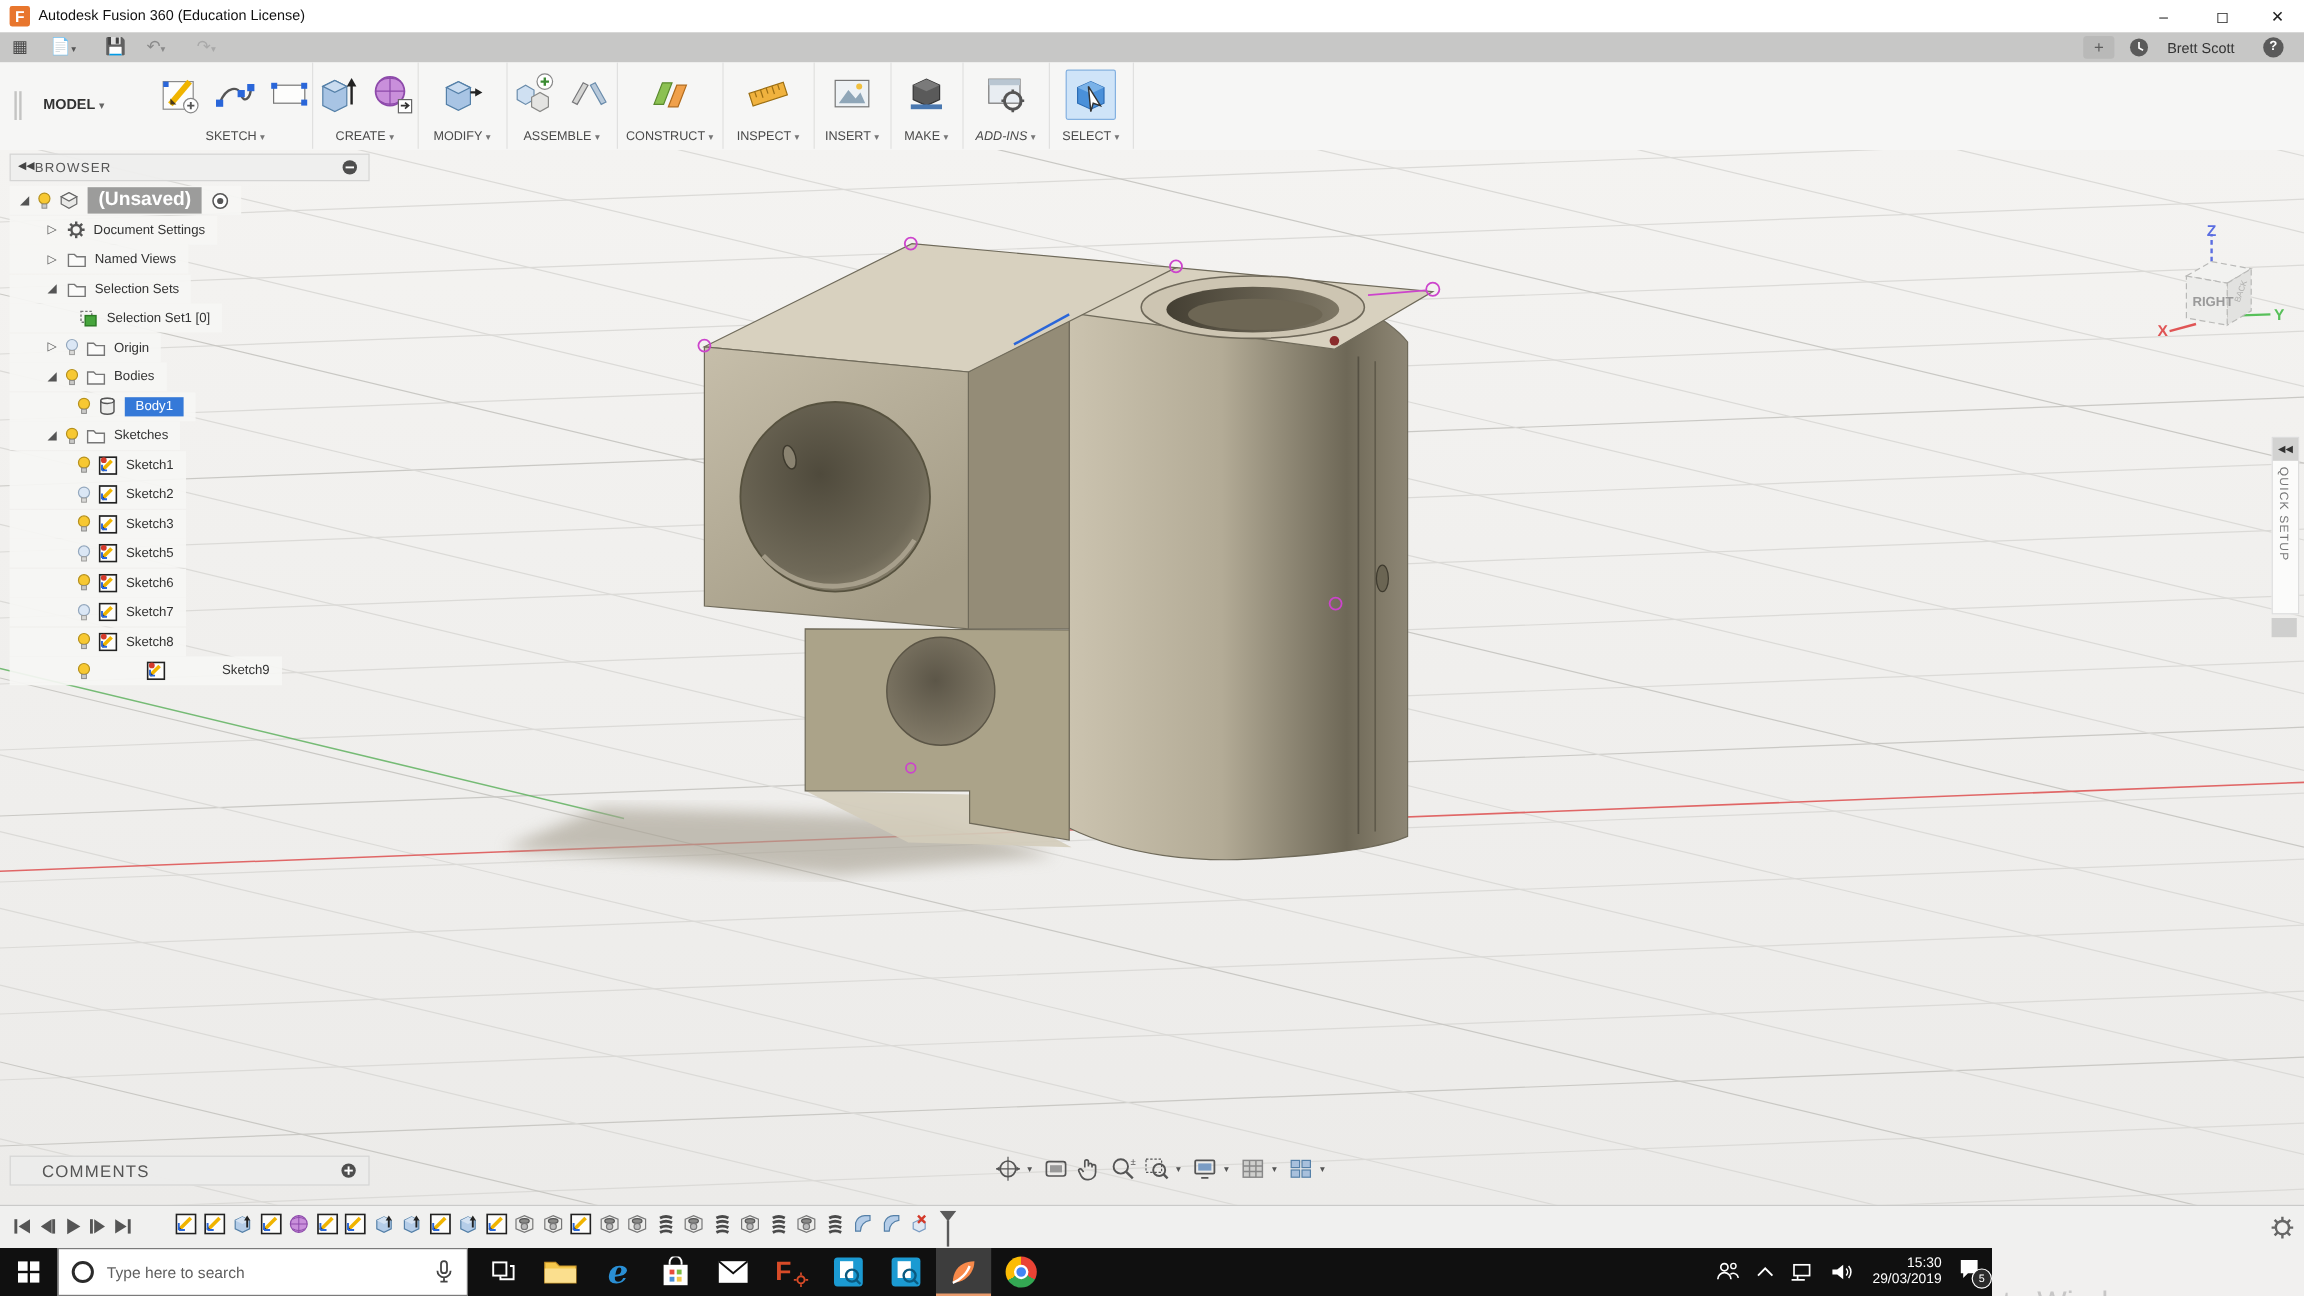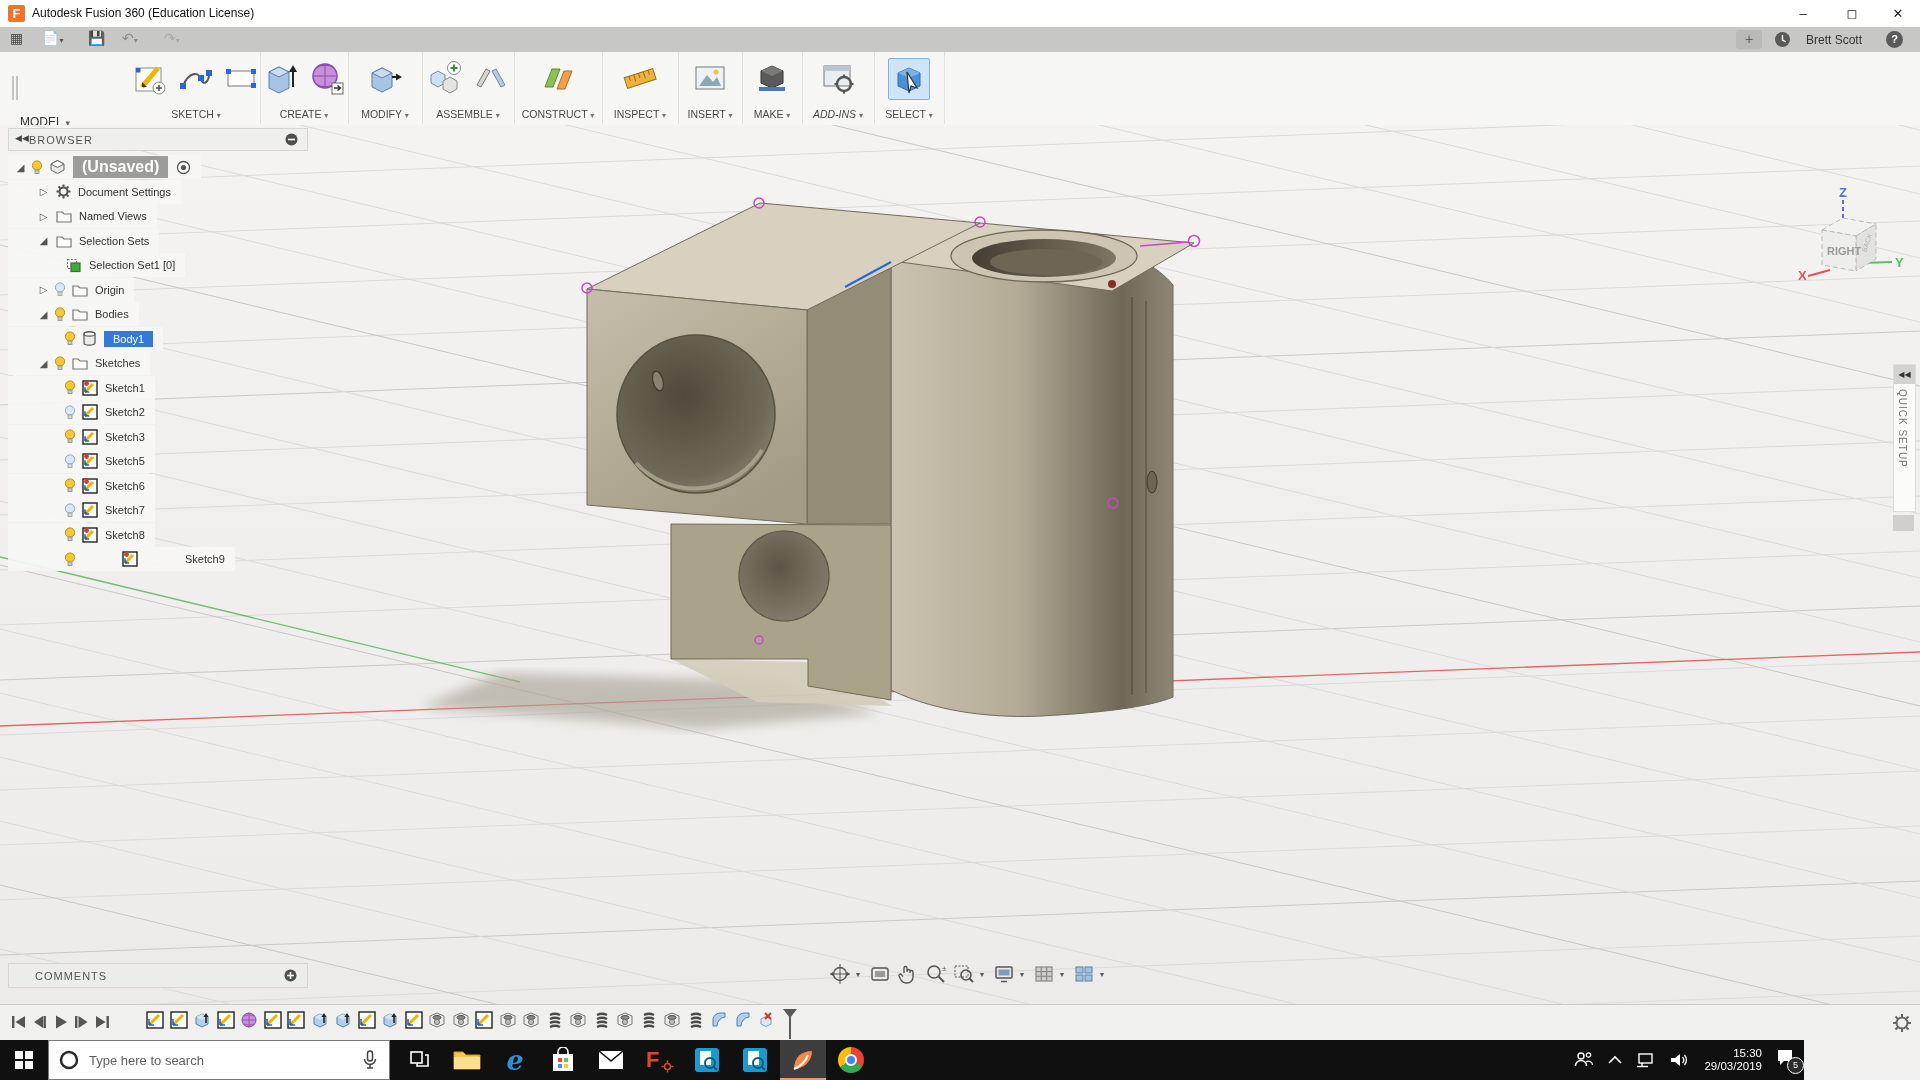--- a/index.html
+++ b/index.html
@@ -20,21 +20,21 @@
   .tab-title{top:5px;font-size:12px;font-weight:bold;color:#6d6d6d;}
   
   #ribbon{left:0;top:52px;width:1920px;height:73px;background:#f6f6f5;border-bottom:1px solid #cfcfce;}
   .rgroup{top:0;height:72px;border-right:1px solid #e0e0df;}
   .rlabel{position:absolute;left:0;right:0;bottom:4px;text-align:center;font-size:10.5px;color:#4a4a4a;}
   .rlabel .caret{font-size:8px;color:#777;}
   .ricons{position:absolute;left:0;right:0;top:6px;height:44px;display:flex;justify-content:center;gap:6px;}
   .ricon{width:40px;height:40px;display:flex;align-items:center;justify-content:center;}
   .ricon.active{background:#cfe4f8;border:1px solid #84b1e0;border-radius:2px;}
   #model-block{left:0;top:0;width:132px;height:72px;}
-  #model-label{left:20px;top:28px;font-size:12px;font-weight:normal;color:#333;margin-top:35px;}
+  #model-label{left:36px;top:28px;font-size:12px;font-weight:bold;color:#333;}
   .gripbar{top:24px;width:2px;height:24px;background:#c4c4c3;}
   
   #canvas{left:0;top:125px;width:1920px;height:879px;background:linear-gradient(#f4f3f1,#ecebe9);}
   
   #browser{left:8px;top:3px;width:300px;}
   #browser-header{left:0;top:0;width:298px;height:21px;background:rgba(238,238,237,0.95);
     border:1px solid #d5d5d4;display:flex;align-items:center;}
   #browser-header .htext{font-size:11px;color:#555;letter-spacing:1px;margin-left:20px;}
   .brow{position:absolute;height:24px;display:flex;align-items:center;background:rgba(246,246,244,0.92);padding-right:10px;}
   .brow .lbl{font-size:11px;color:#333;margin-left:7px;white-space:nowrap;}
@@ -48,32 +48,32 @@
   #quicksetup .tabtop{position:absolute;left:0;top:0;width:21px;height:19px;background:#d2d2d1;
     color:#333;font-size:8px;text-align:center;line-height:19px;}
   #quicksetup .vtext{position:absolute;left:3px;top:24px;writing-mode:vertical-rl;
     font-size:10px;color:#777;letter-spacing:1px;}
   #canvas-scroll{left:1893px;top:390px;width:21px;height:16px;background:#cfcfce;}
   
   #watermark1{left:1598px;top:945px;font-size:26px;color:#b9b9b9;opacity:.75;}
   
   #comments{left:8px;top:838px;width:298px;height:23px;background:rgba(236,236,235,0.95);
     border:1px solid #d5d5d4;display:flex;align-items:center;}
-  #comments .ctext{font-size:11px;color:#555;letter-spacing:1px;margin-left:26px;flex:1;}
+  #comments .ctext{font-size:14px;color:#555;letter-spacing:1px;margin-left:26px;flex:1;}
   
   #navbar{left:828px;top:836px;height:26px;display:flex;align-items:center;gap:4px;}
   .navitem{width:24px;height:24px;display:flex;align-items:center;justify-content:center;}
   .navcaret{font-size:8px;color:#555;margin-right:4px;}
   
   #timeline{left:0;top:1004px;width:1920px;height:36px;background:#f0f0ef;border-top:1px solid #cacac9;}
   .tlbtn{top:7px;width:20px;height:20px;display:flex;align-items:center;justify-content:center;}
   .tlfeat{top:6px;width:19px;height:19px;}
   #tl-gear{left:1892px;top:8px;}
   
-  #taskbar{left:0;top:1040px;width:1804px;height:40px;background:#101010;}
+  #taskbar{left:0;top:1040px;width:1660px;height:40px;background:#101010;}
   #start{left:0;top:0;width:48px;height:40px;display:flex;align-items:center;justify-content:center;}
   #searchbox{left:48px;top:0px;width:342px;height:40px;background:#ffffff;border:1px solid #7a7a7a;
     box-sizing:border-box;display:flex;align-items:center;}
   #searchbox .ph{font-size:13px;color:#5f5f5f;margin-left:10px;flex:1;}
   .tbslot{top:0;width:46px;height:40px;display:flex;align-items:center;justify-content:center;}
   .tbslot.active{background:#3d3d3d;box-shadow:inset 0 -2px 0 #e89a6b;}
   #tray{right:2px;top:0;height:40px;display:flex;align-items:center;gap:14px;color:#fff;}
   #clockblock{text-align:right;font-size:11.5px;color:#fff;line-height:13px;}
 </style>
 </head>

